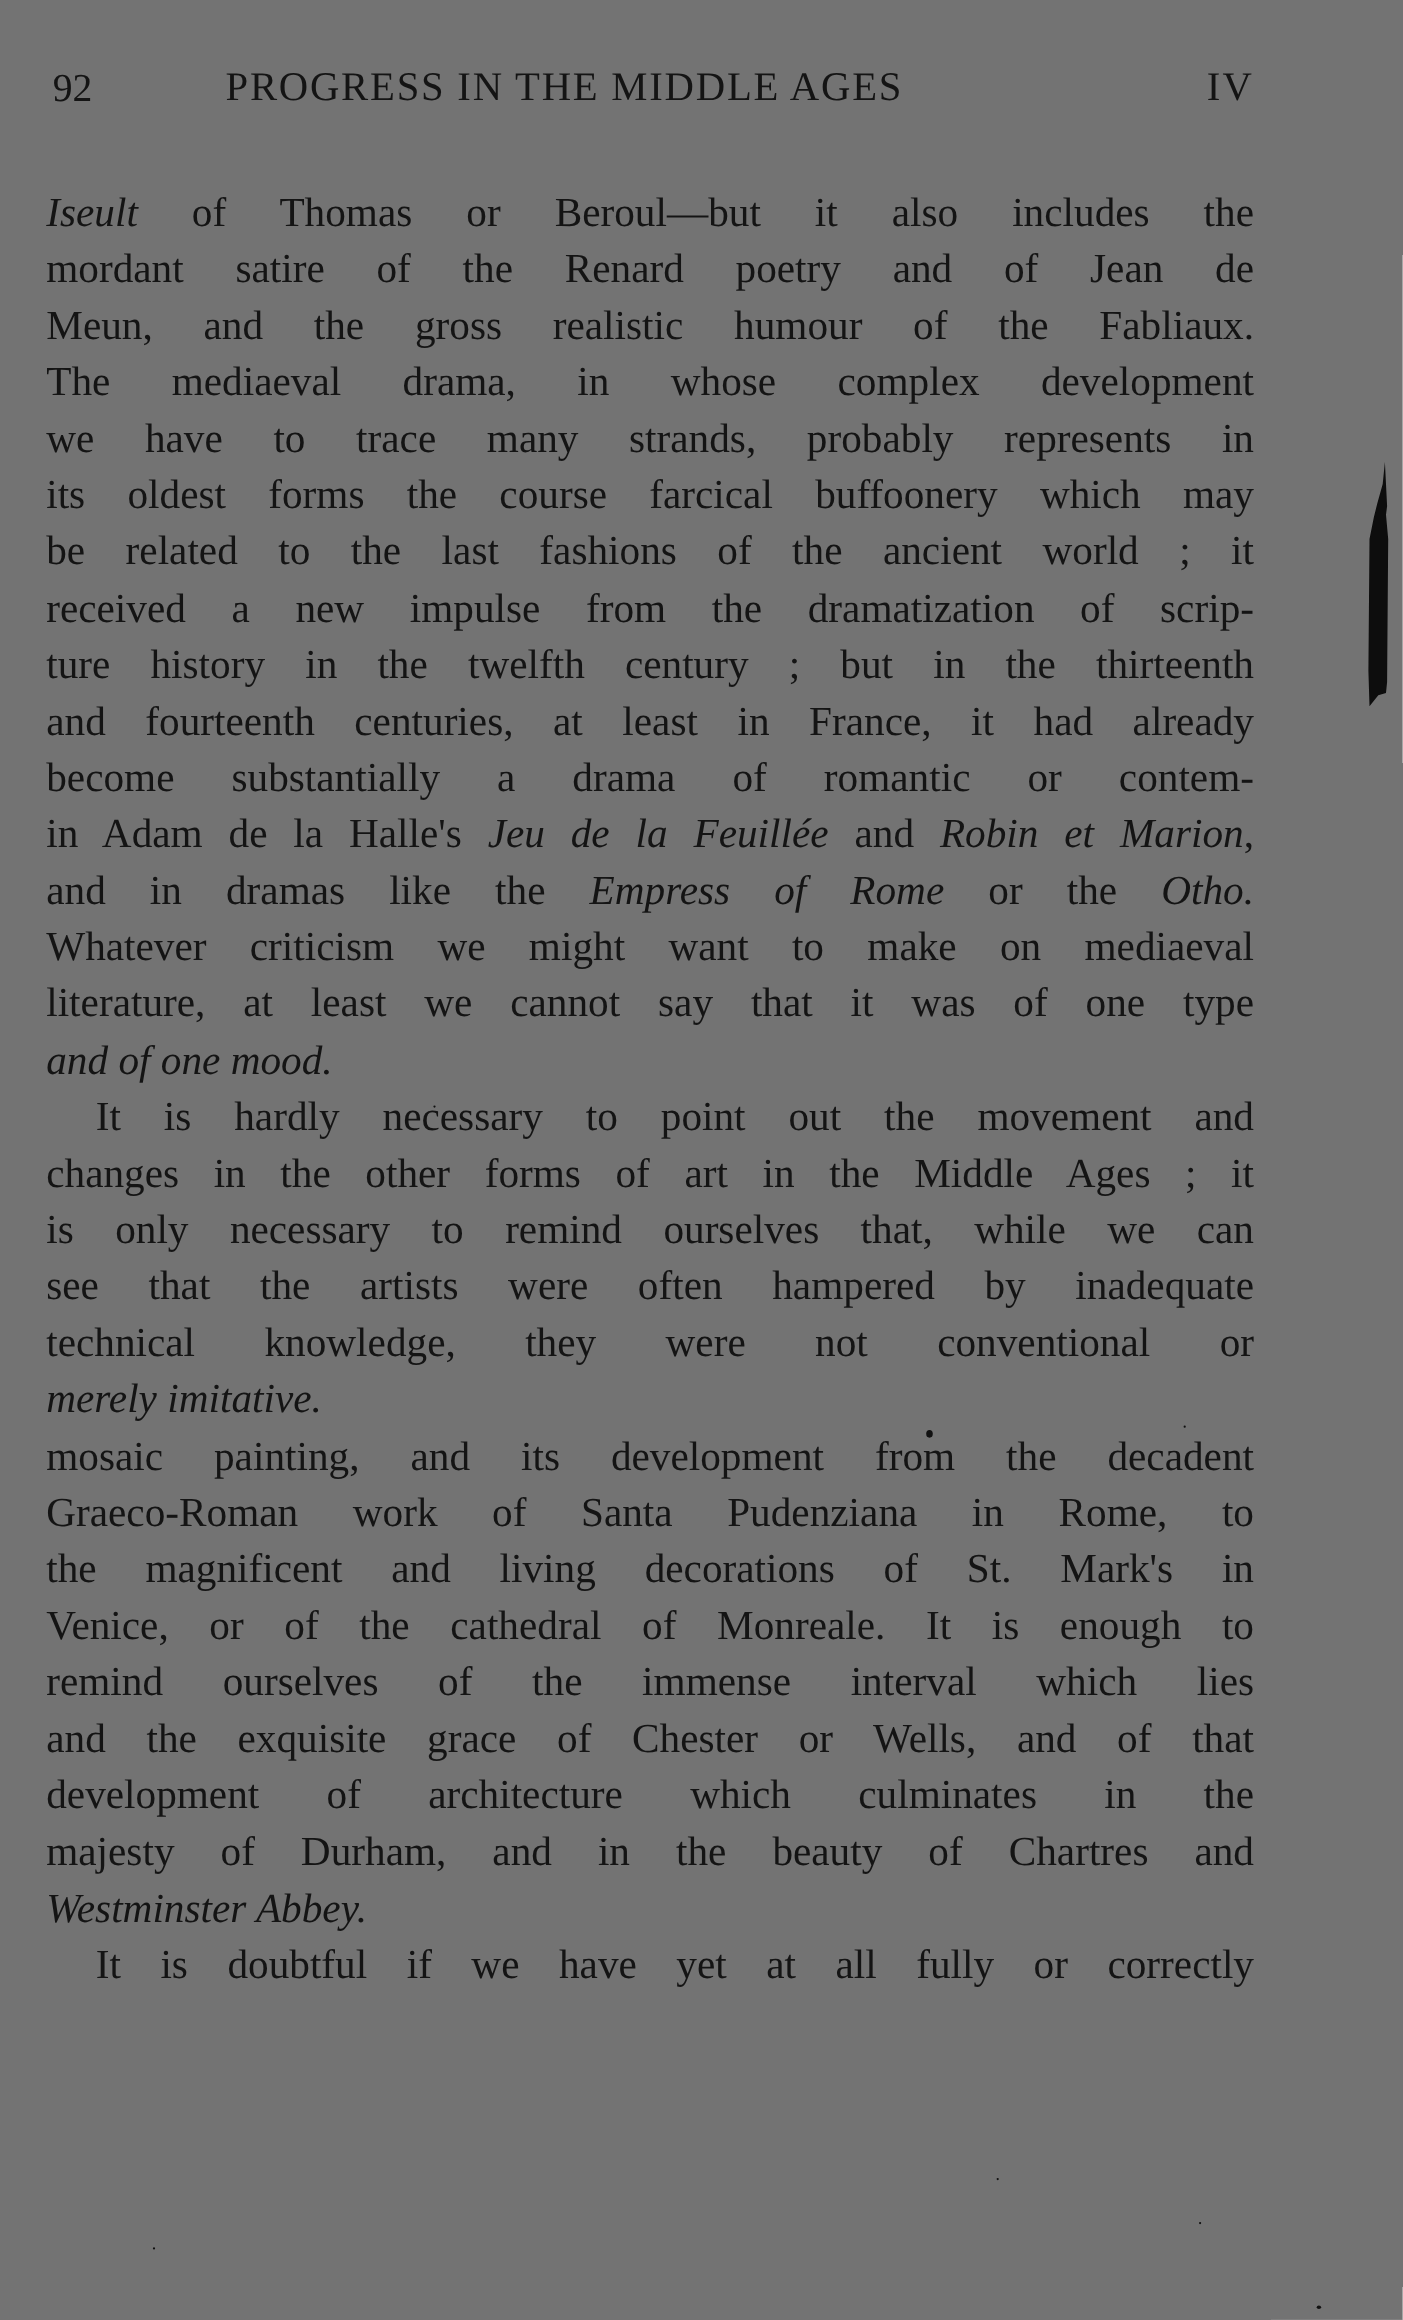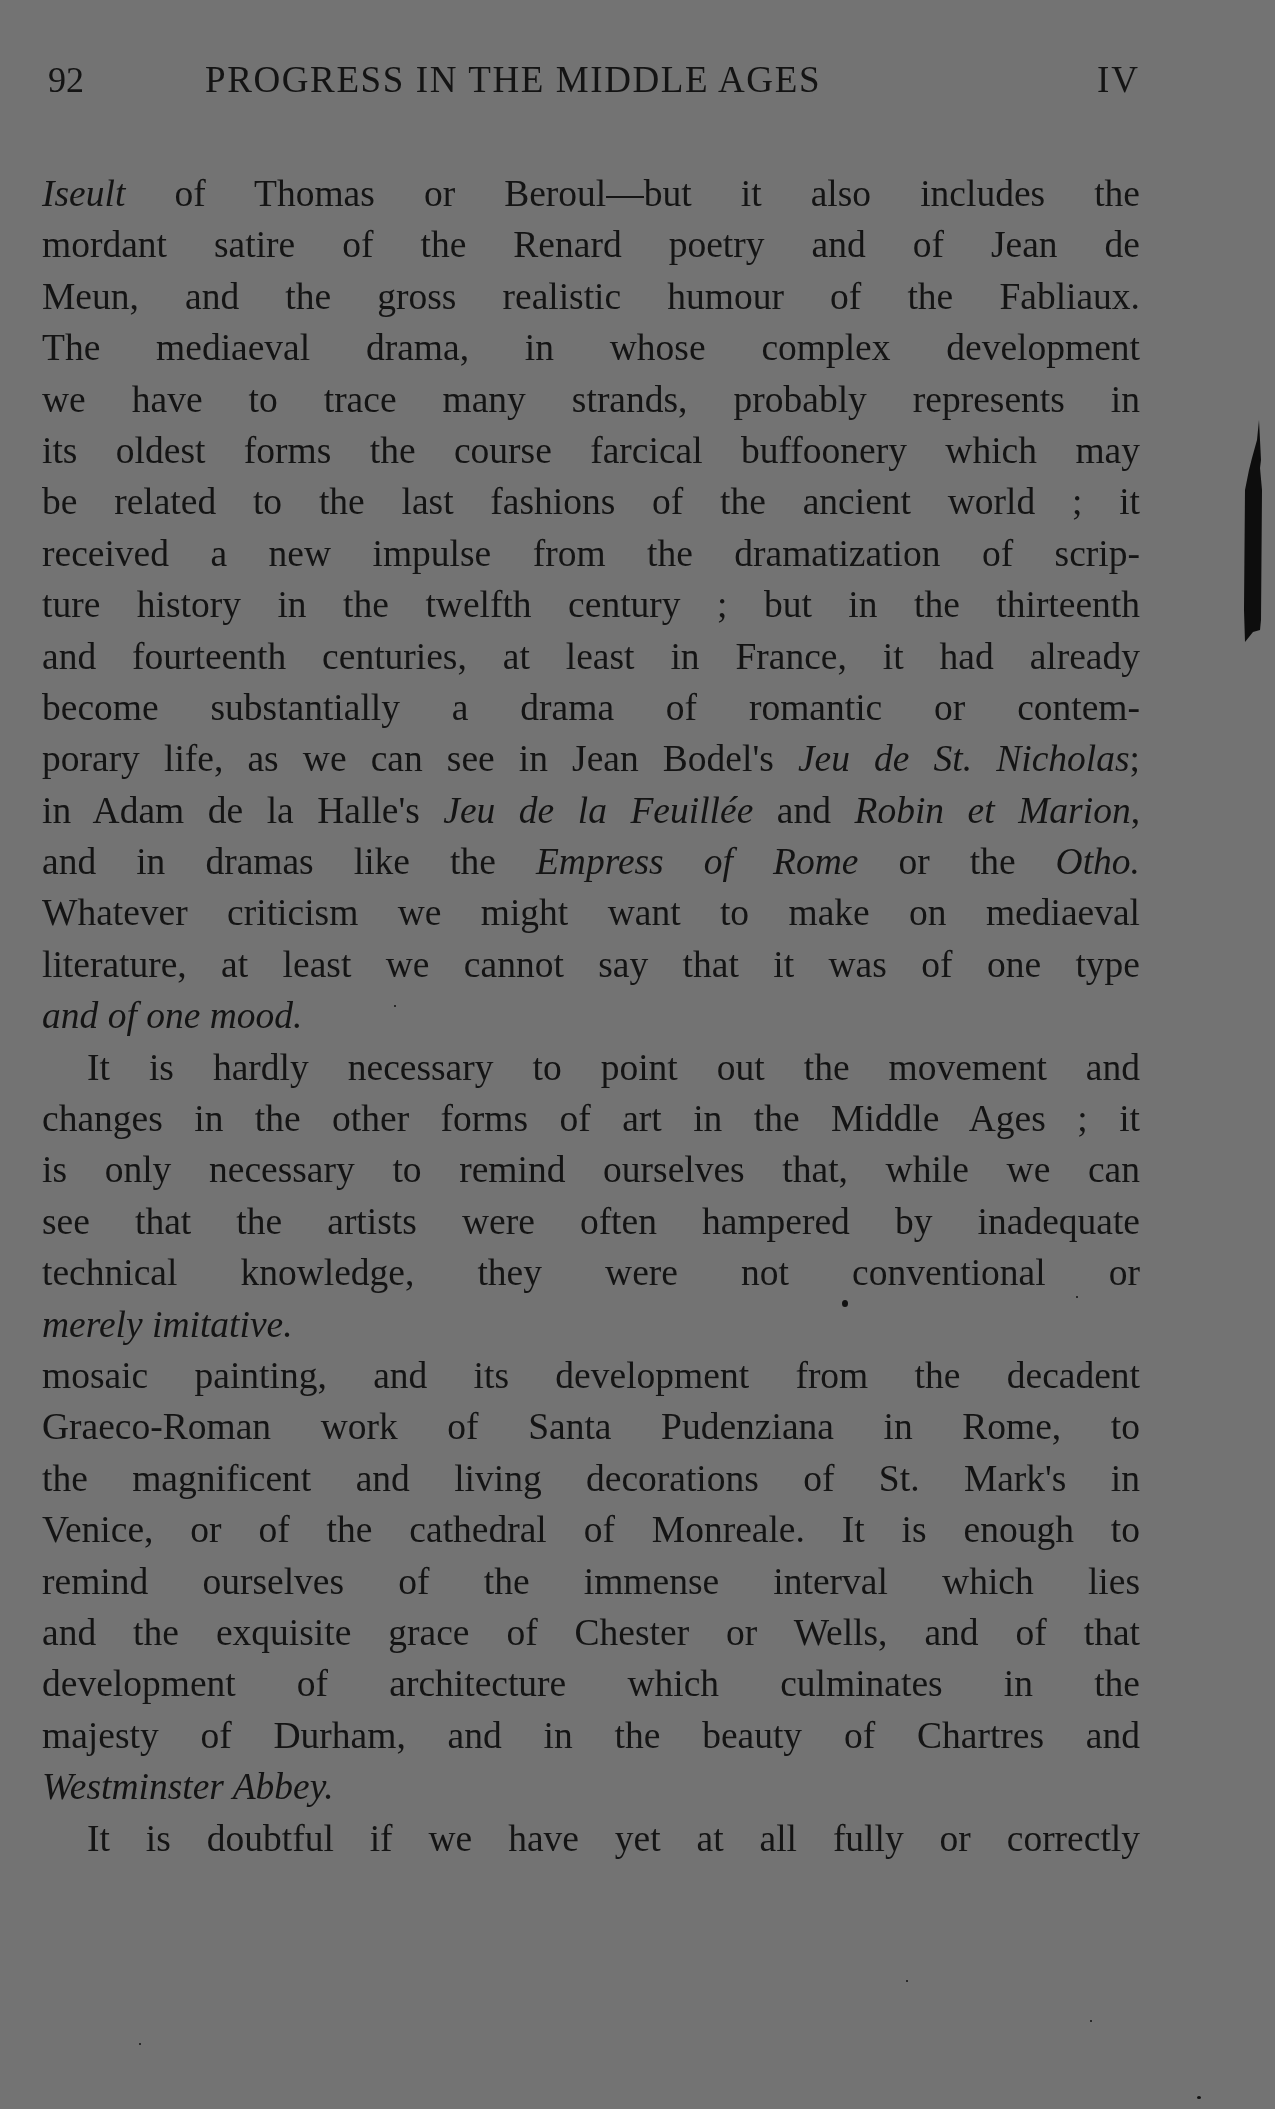--- a/index.html
+++ b/index.html
@@ -50,21 +50,20 @@
       <div class="line"><span>mordant satire of the Renard poetry and of Jean de</span></div>
       <div class="line"><span>Meun, and the gross realistic humour of the Fabliaux.</span></div>
       <div class="line"><span>The mediaeval drama, in whose complex development</span></div>
       <div class="line"><span>we have to trace many strands, probably represents in</span></div>
       <div class="line"><span>its oldest forms the course farcical buffoonery which may</span></div>
       <div class="line"><span>be related to the last fashions of the ancient world ; it</span></div>
       <div class="line"><span>received a new impulse from the dramatization of scrip-</span></div>
       <div class="line"><span>ture history in the twelfth century ; but in the thirteenth</span></div>
       <div class="line"><span>and fourteenth centuries, at least in France, it had already</span></div>
       <div class="line"><span>become substantially a drama of romantic or contem-</span></div>
-      <div class="line"><span>porary life, as we can see in Jean Bodel's </span><i>Jeu de St. Nicholas</i><span>;</span></div>
       <div class="line"><span>in Adam de la Halle's </span><i>Jeu de la Feuillée</i><span> and </span><i>Robin et Marion</i><span>,</span></div>
       <div class="line"><span>and in dramas like the </span><i>Empress of Rome</i><span> or the </span><i>Otho.</i></div>
       <div class="line"><span>Whatever criticism we might want to make on mediaeval</span></div>
       <div class="line"><span>literature, at least we cannot say that it was of one type</span></div>
       <div class="line last"><span>and of one mood.</span></div>
       <div class="line indent"><span>It is hardly necessary to point out the movement and</span></div>
       <div class="line"><span>changes in the other forms of art in the Middle Ages ; it</span></div>
       <div class="line"><span>is only necessary to remind ourselves that, while we can</span></div>
       <div class="line"><span>see that the artists were often hampered by inadequate</span></div>
       <div class="line"><span>technical knowledge, they were not conventional or</span></div>

